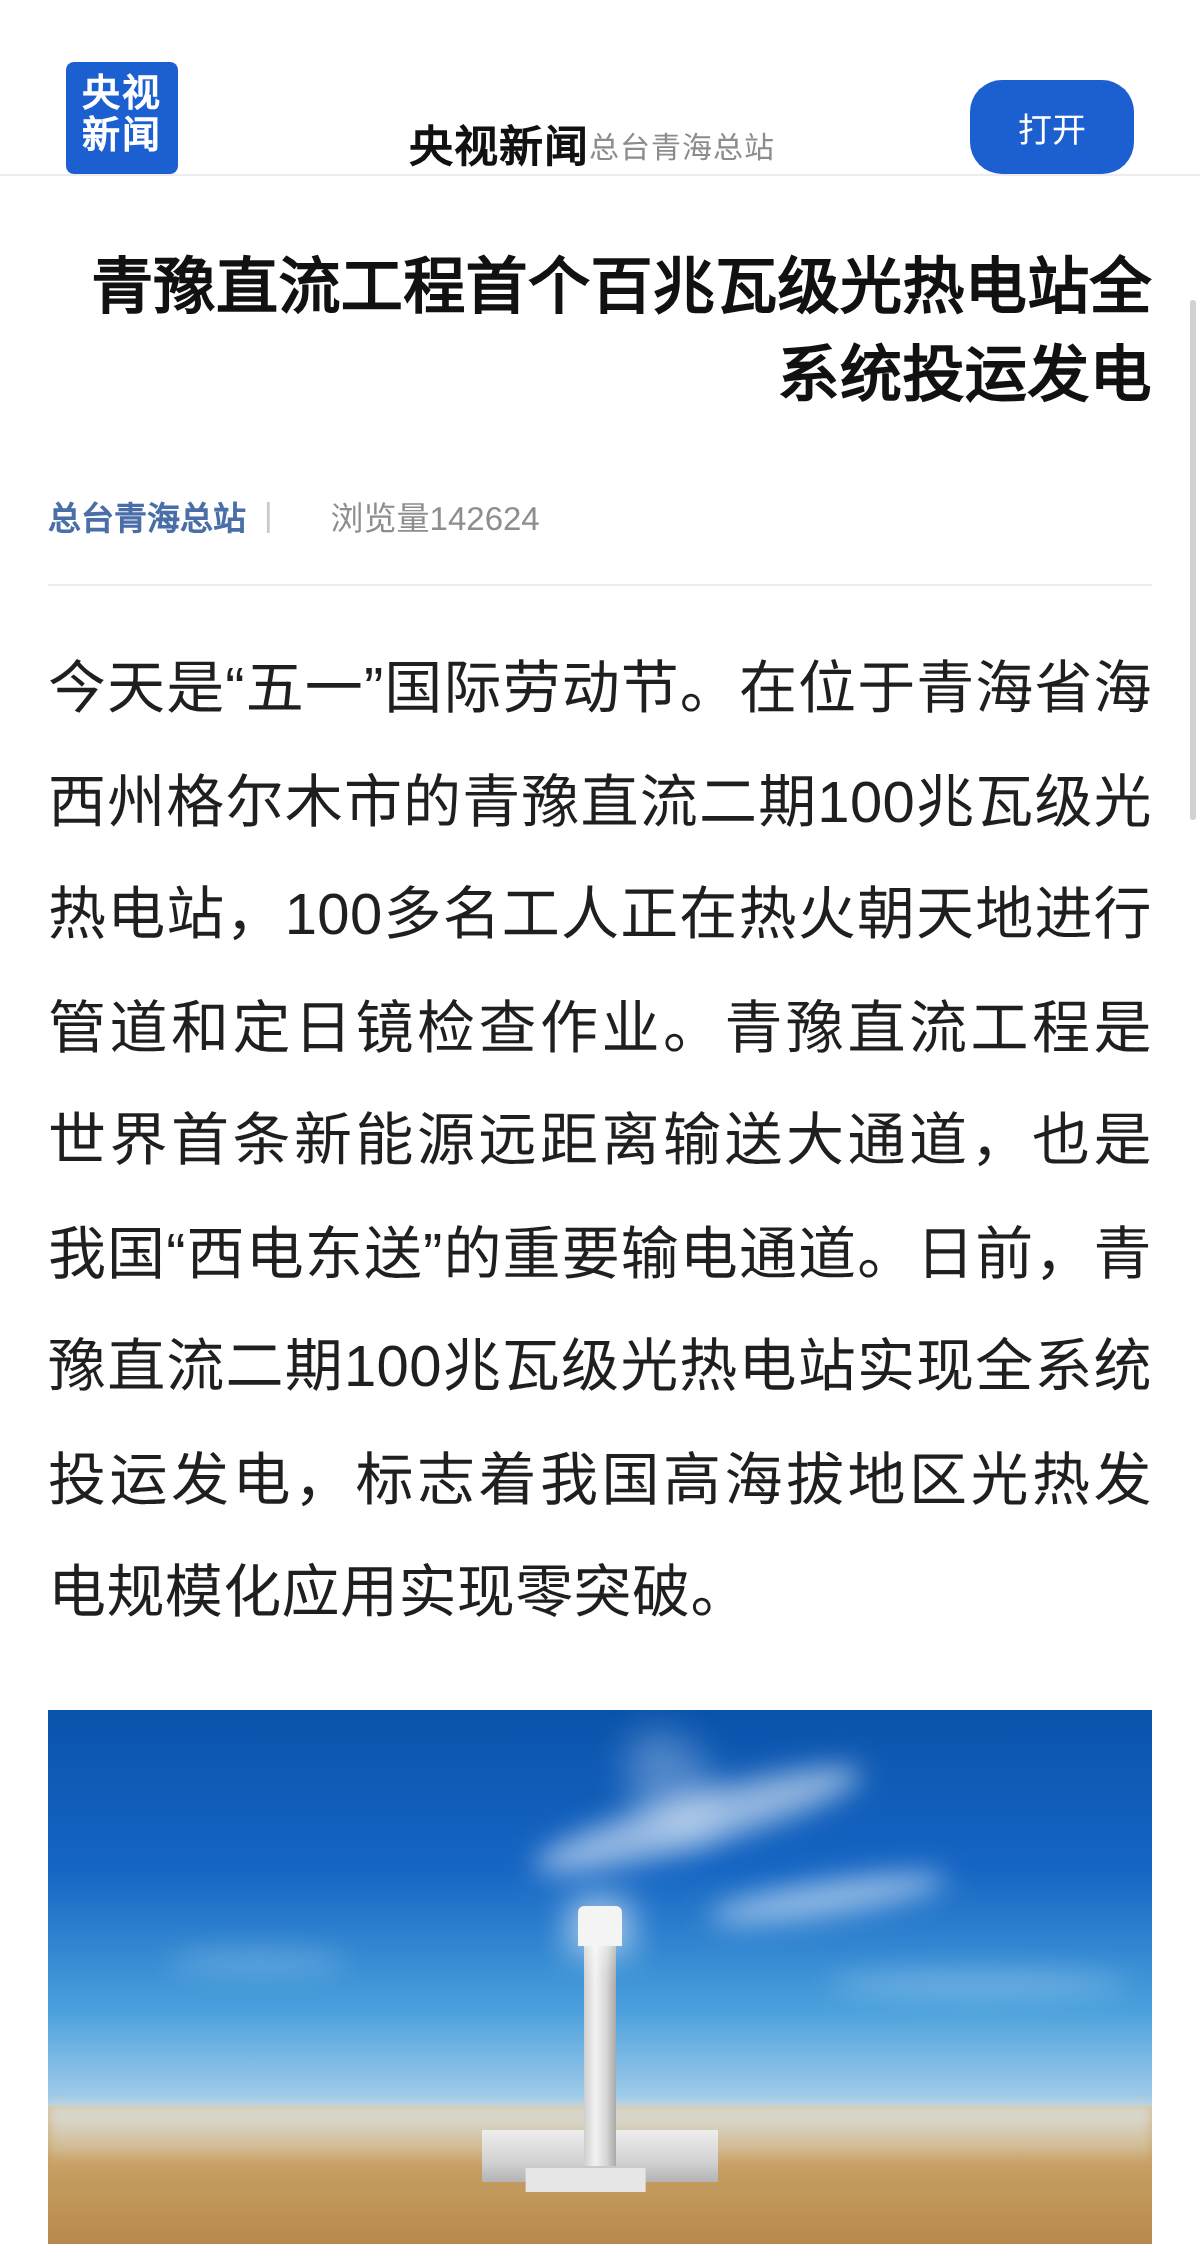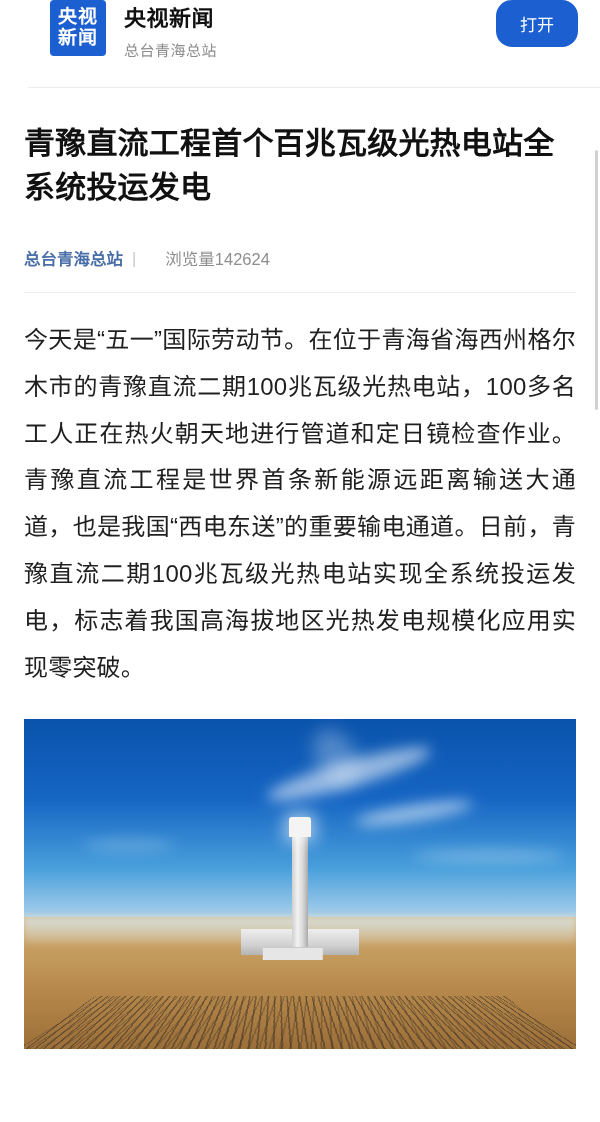--- a/index.html
+++ b/index.html
@@ -14,46 +14,45 @@
     font-family: "Liberation Sans", "DejaVu Sans", sans-serif;
     color: #1a1a1a;
     overflow: hidden;
     position: relative;
   }
 
   
   .appbar {
     height: 88px;
     display: flex;
-    align-items: flex-start;
-    padding: 0 22px;
+    align-items: flex-end;
+    padding: 0 33px;
     background: #ffffff;
     border-bottom: 1px solid #ececec;
-    margin-left: 28px;
   }
   .logo {
     width: 56px;
     height: 56px;
     background: #1c5fd0;
     border-radius: 4px;
     color: #ffffff;
     display: flex;
     flex-direction: column;
     align-items: center;
     justify-content: center;
     line-height: 1.1;
     font-size: 19px;
     font-weight: 700;
     letter-spacing: 1px;
     flex: 0 0 auto;
   }
   .brand {
     margin-left: 18px;
     display: flex;
-    flex-direction: column;
+    flex-direction: row;
     justify-content: center;
     flex: 1 1 auto;
     min-width: 0;
   }
   .brand-title {
     font-size: 22px;
     font-weight: 700;
     color: #111111;
     letter-spacing: 0.5px;
   }
@@ -79,20 +78,21 @@
   .article {
     padding: 34px 24px 0 24px;
   }
   .headline {
     font-size: 31px;
     line-height: 1.42;
     font-weight: 700;
     color: #111111;
     margin: 0;
     letter-spacing: 0.2px;
+    text-align: right;
   }
   .meta {
     margin-top: 36px;
     font-size: 16.5px;
     color: #8e8e8e;
     display: flex;
     align-items: center;
     flex-wrap: nowrap;
     white-space: nowrap;
     text-align: center;
@@ -109,21 +109,21 @@
   .meta-views { margin-left: 20px; color: #8e8e8e; }
 
   .divider {
     margin: 22px 0 0 0;
     height: 1px;
     background: #ededed;
   }
 
   .body-text {
     margin-top: 24px;
-    font-size: 24px;
+    font-size: 29px;
     line-height: 1.95;
     color: #1f1f1f;
     text-align: justify;
     letter-spacing: 0.2px;
   }
 
   
   .photo-wrap {
     margin-top: 28px;
     width: 552px;

